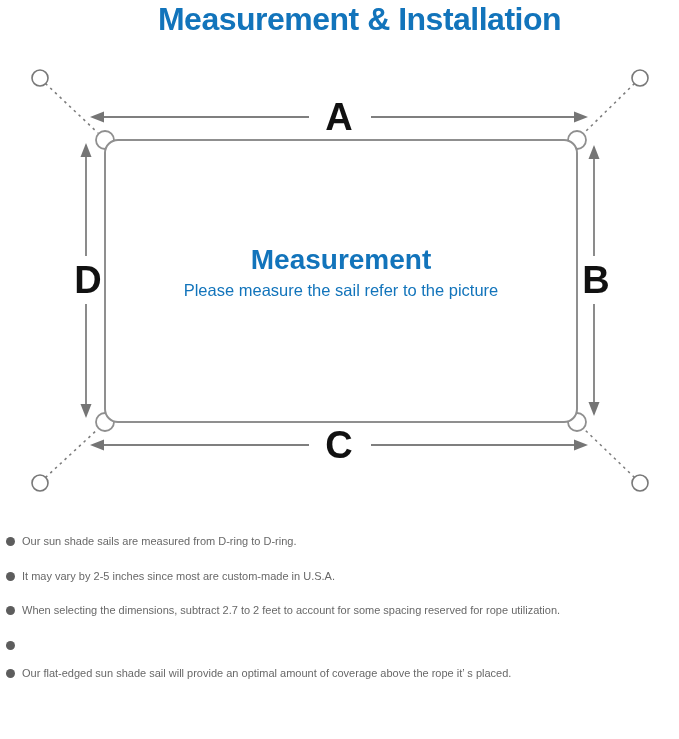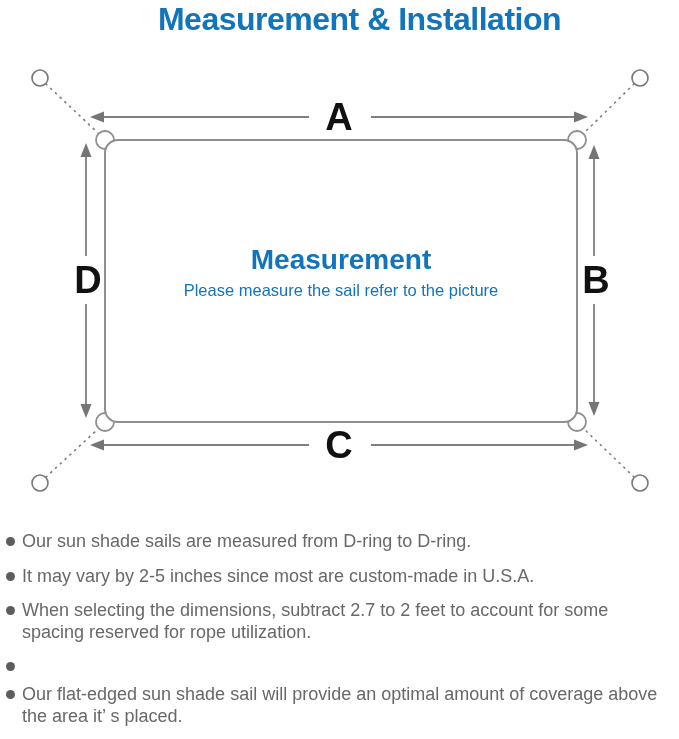--- a/index.html
+++ b/index.html
@@ -59,21 +59,21 @@
     list-style: none;
     margin: 0;
     padding: 0;
   }
   .notes li {
     display: flex;
     align-items: flex-start;
     gap: 7px;
     margin-bottom: 13px;
     color: #686868;
-    font-size: 18px;
+    font-size: 11px;
     line-height: 21.5px;
   }
   .notes .dot {
     flex: 0 0 auto;
     width: 9px;
     height: 9px;
     margin-top: 6px;
     border-radius: 50%;
     background: #5d5d5d;
   }
@@ -152,17 +152,17 @@
     </li>
     <li>
       <span class="dot"></span>
       <span class="note-text">When selecting the dimensions, subtract 2.7 to 2 feet to account for some spacing reserved for rope utilization.</span>
     </li>
     <li>
       <span class="dot"></span>
     </li>
     <li>
       <span class="dot"></span>
-      <span class="note-text">Our flat-edged sun shade sail will provide an optimal amount of coverage above the area it’ s placed.</span>
+      <span class="note-text">Our flat-edged sun shade sail will provide an optimal amount of coverage above the rope it’ s placed.</span>
     </li>
   </ul>
 
 </div>
 
 </body></html>

